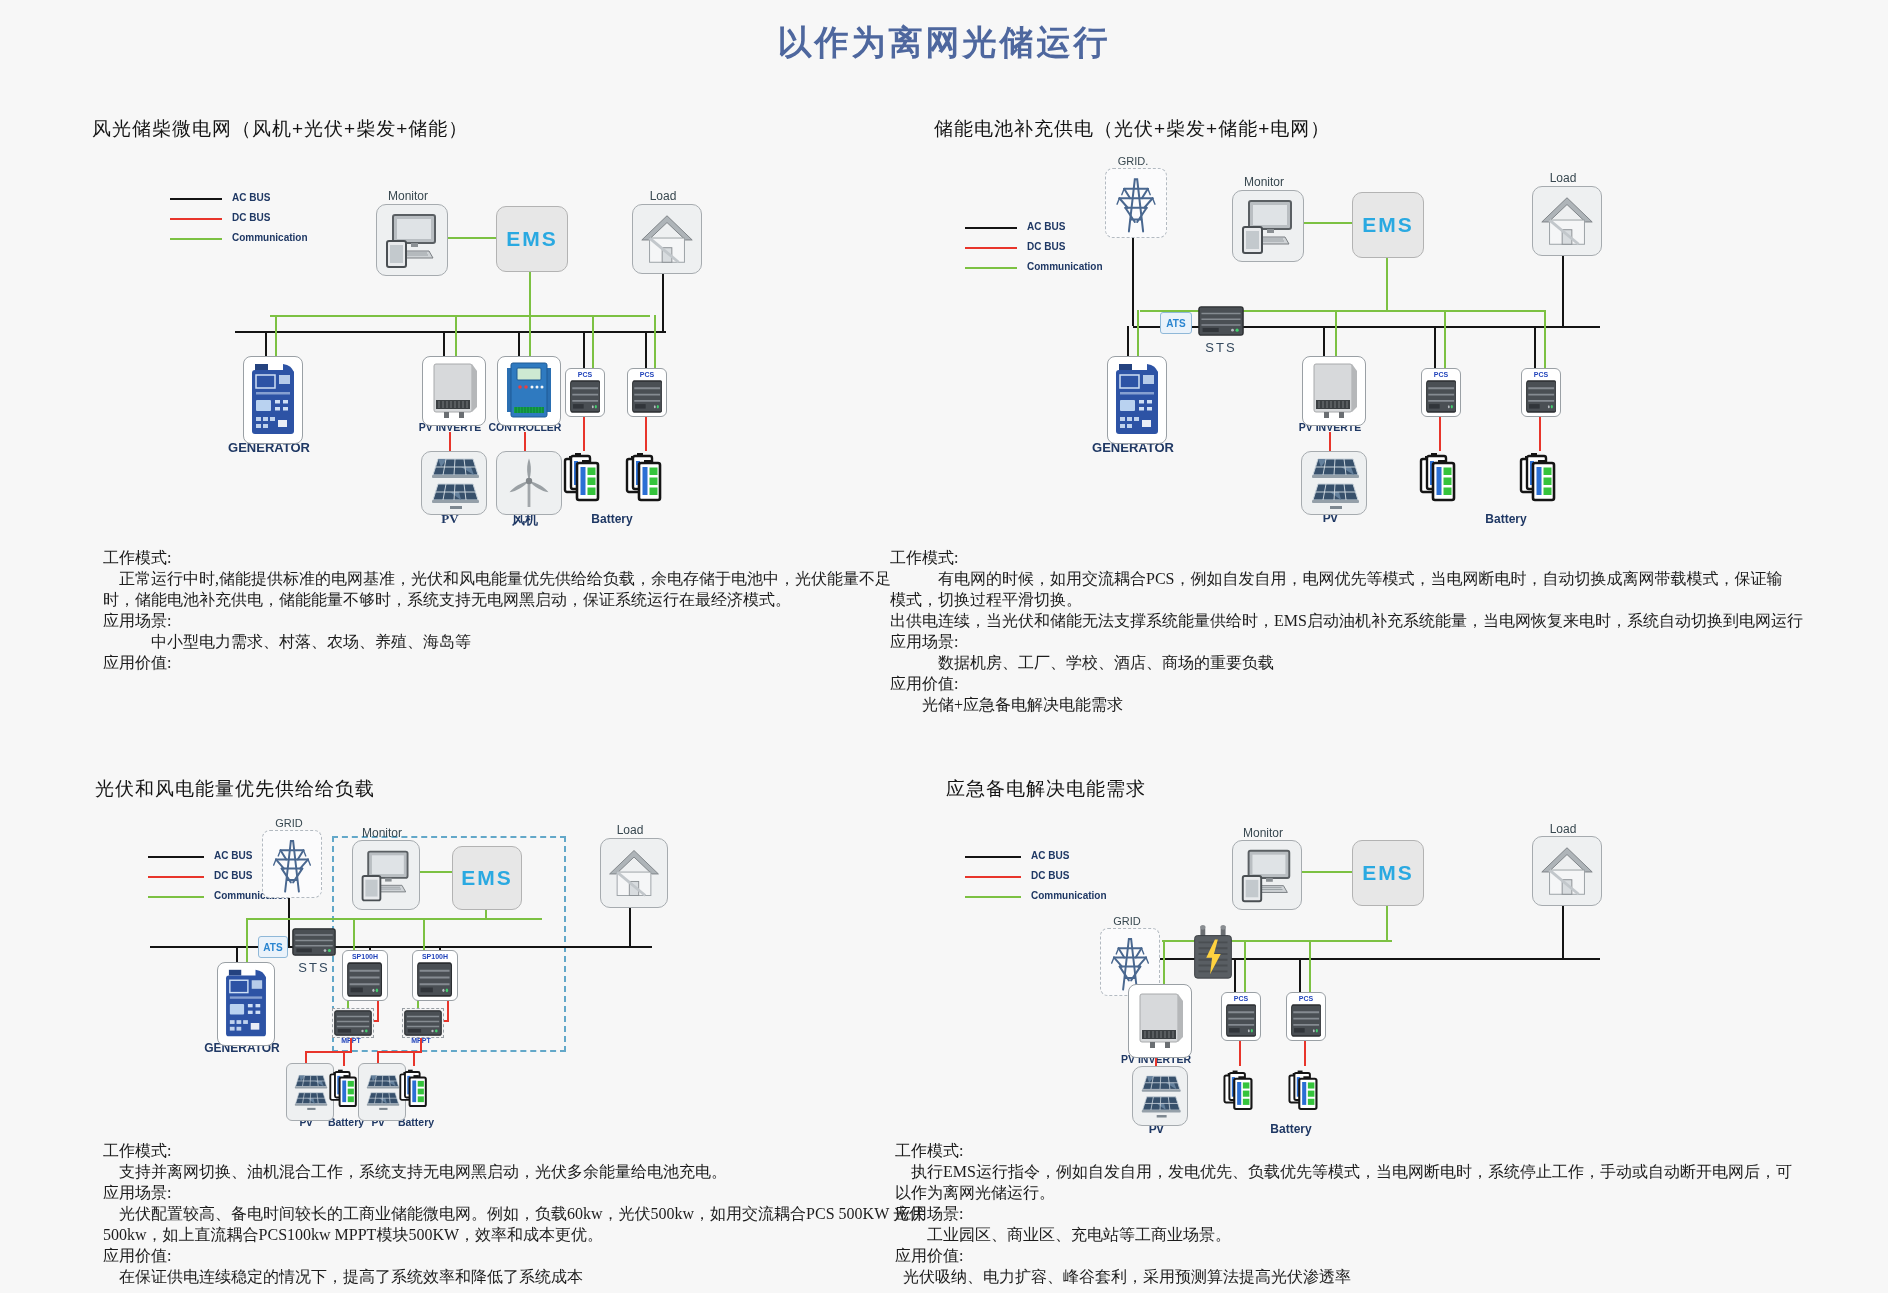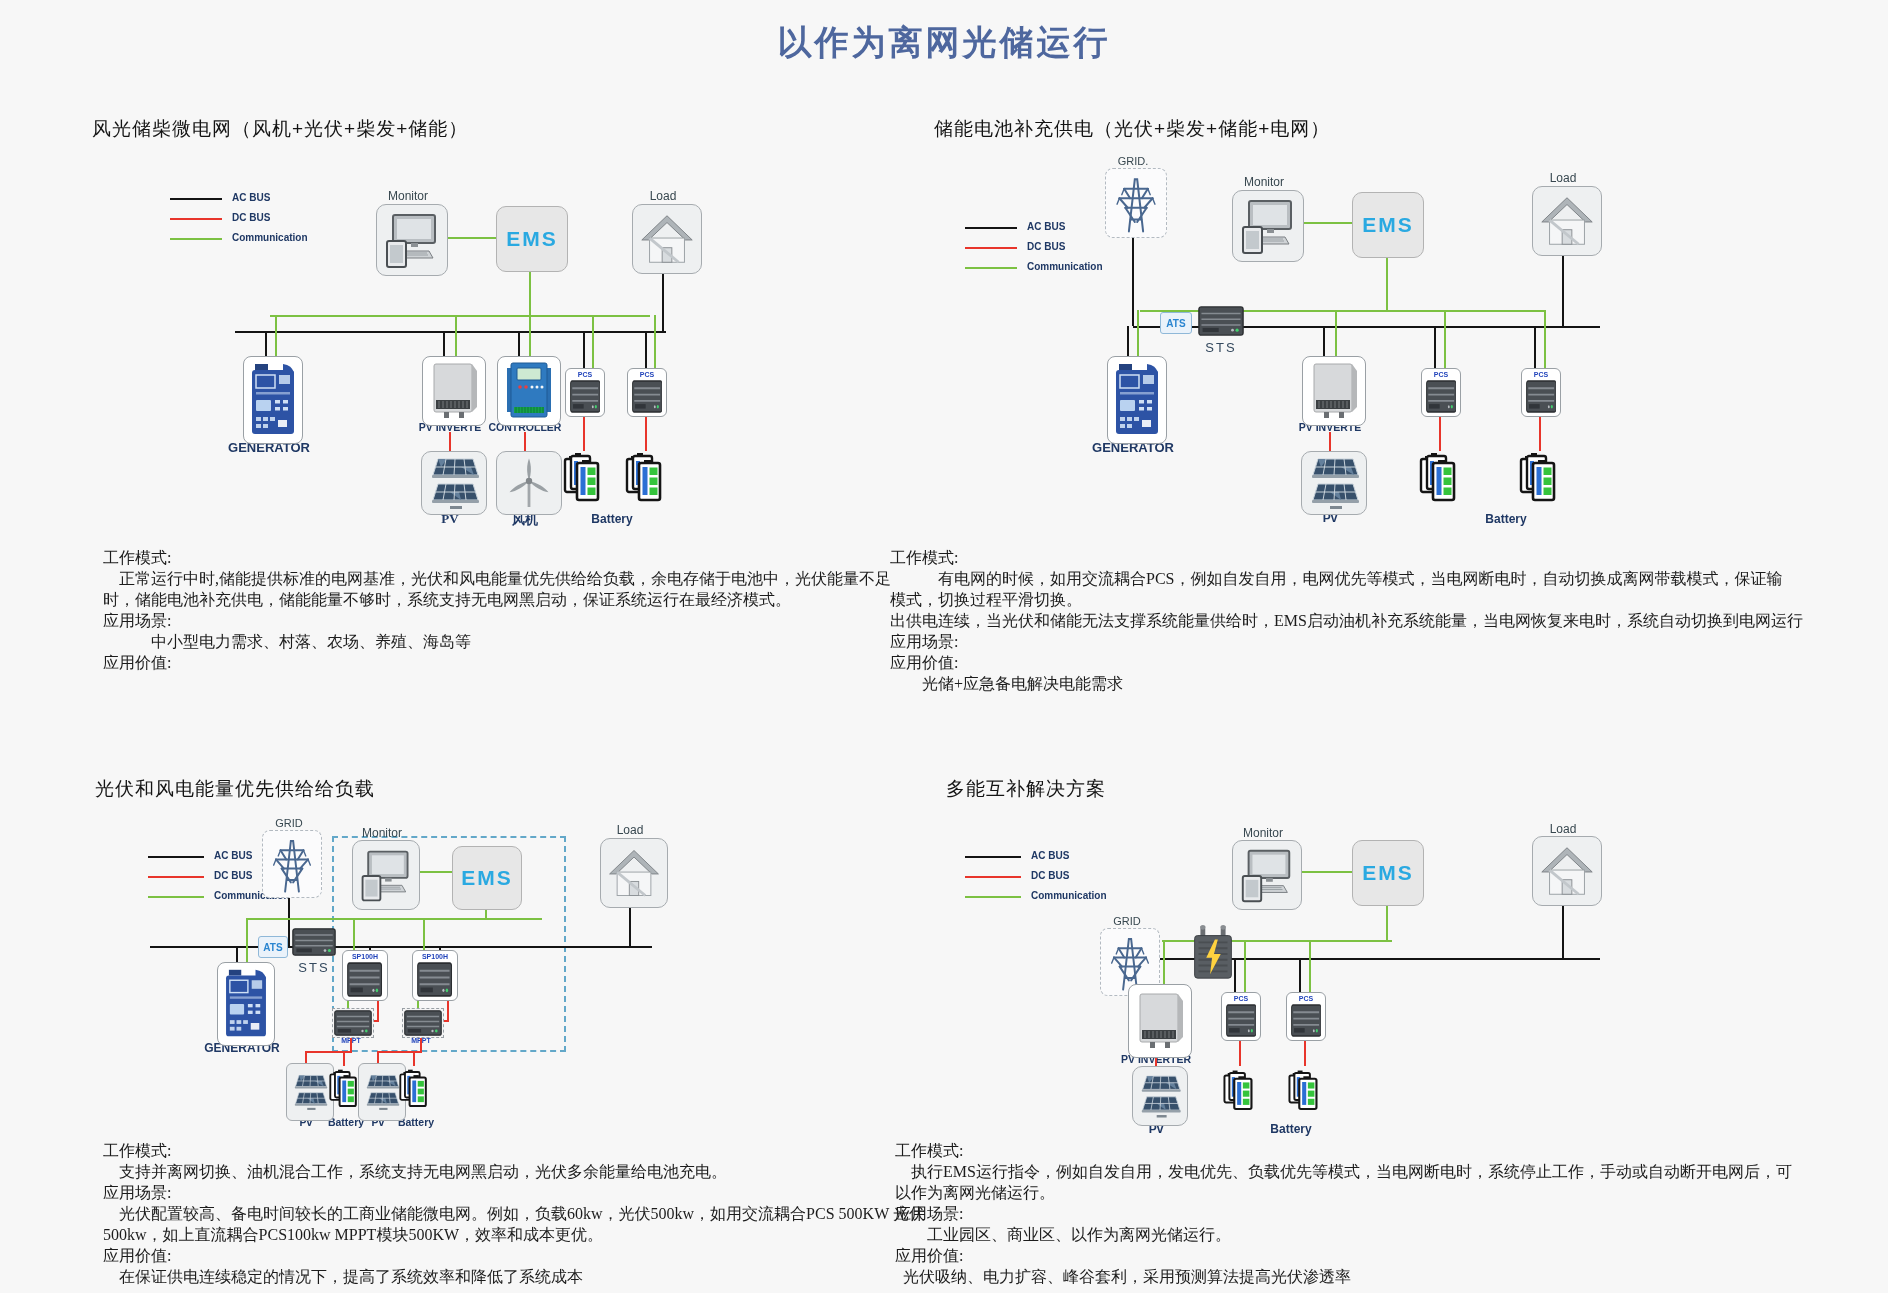--- a/index.html
+++ b/index.html
@@ -442,20 +442,21 @@
     </svg>
   </span>
 <span class="nlbl" style="left:1506px;top:512px">Battery</span>
 
 <div class="tblock" style="left:890px;top:547px">
   <div>工作模式:</div>
   <div class="ind3">有电网的时候，如用交流耦合PCS，例如自发自用，电网优先等模式，当电网断电时，自动切换成离网带载模式，保证输</div>
   <div>模式，切换过程平滑切换。</div>
   <div>出供电连续，当光伏和储能无法支撑系统能量供给时，EMS启动油机补充系统能量，当电网恢复来电时，系统自动切换到电网运行</div>
   <div>应用场景:</div>
+  <div class="ind3">数据机房、工厂、学校、酒店、商场的重要负载</div>
   <div>应用价值:</div>
   <div class="ind2">光储+应急备电解决电能需求</div>
 </div>
 
 <div class="sec-h" style="left:95px;top:776px">光伏和风电能量优先供给给负载</div>
 
 <i class="hl k" style="left:148px;top:856px;width:56px"></i>
 <span class="leg-lbl" style="left:214px;top:850px">AC BUS</span>
 <i class="hl r" style="left:148px;top:876px;width:56px"></i>
 <span class="leg-lbl" style="left:214px;top:870px">DC BUS</span>
@@ -685,21 +686,21 @@
 <div class="tblock" style="left:103px;top:1140px">
   <div>工作模式:</div>
   <div class="ind1">支持并离网切换、油机混合工作，系统支持无电网黑启动，光伏多余能量给电池充电。</div>
   <div>应用场景:</div>
   <div class="ind1">光伏配置较高、备电时间较长的工商业储能微电网。例如，负载60kw，光伏500kw，如用交流耦合PCS 500KW 光伏</div>
   <div>500kw，如上直流耦合PCS100kw MPPT模块500KW，效率和成本更优。</div>
   <div>应用价值:</div>
   <div class="ind1">在保证供电连续稳定的情况下，提高了系统效率和降低了系统成本</div>
 </div>
 
-<div class="sec-h" style="left:946px;top:776px">多能互补解决方案</div>
+<div class="sec-h" style="left:946px;top:776px">应急备电解决电能需求</div>
 
 <i class="hl k" style="left:965px;top:856px;width:56px"></i>
 <span class="leg-lbl" style="left:1031px;top:850px">AC BUS</span>
 <i class="hl r" style="left:965px;top:876px;width:56px"></i>
 <span class="leg-lbl" style="left:1031px;top:870px">DC BUS</span>
 <i class="hl c" style="left:965px;top:896px;width:56px"></i>
 <span class="leg-lbl" style="left:1031px;top:890px">Communication</span>
 
 <i class="hl k" style="left:1148px;top:958px;width:452px"></i>
 <i class="hl c" style="left:1162px;top:940px;width:230px"></i>
@@ -848,16 +849,16 @@
       <rect x="25.5" y="36.5" width="8" height="7.5" fill="#35c43c"></rect>
     </svg>
   </span>
 <span class="nlbl" style="left:1291px;top:1122px">Battery</span>
 
 <div class="tblock" style="left:895px;top:1140px">
   <div>工作模式:</div>
   <div class="ind1">执行EMS运行指令，例如自发自用，发电优先、负载优先等模式，当电网断电时，系统停止工作，手动或自动断开电网后，可</div>
   <div>以作为离网光储运行。</div>
   <div>应用场景:</div>
-  <div class="ind2">工业园区、商业区、以作为离网光储运行。</div>
+  <div class="ind2">工业园区、商业区、充电站等工商业场景。</div>
   <div>应用价值:</div>
   <div class="indh">光伏吸纳、电力扩容、峰谷套利，采用预测算法提高光伏渗透率</div>
 </div>
 
 </body></html>

